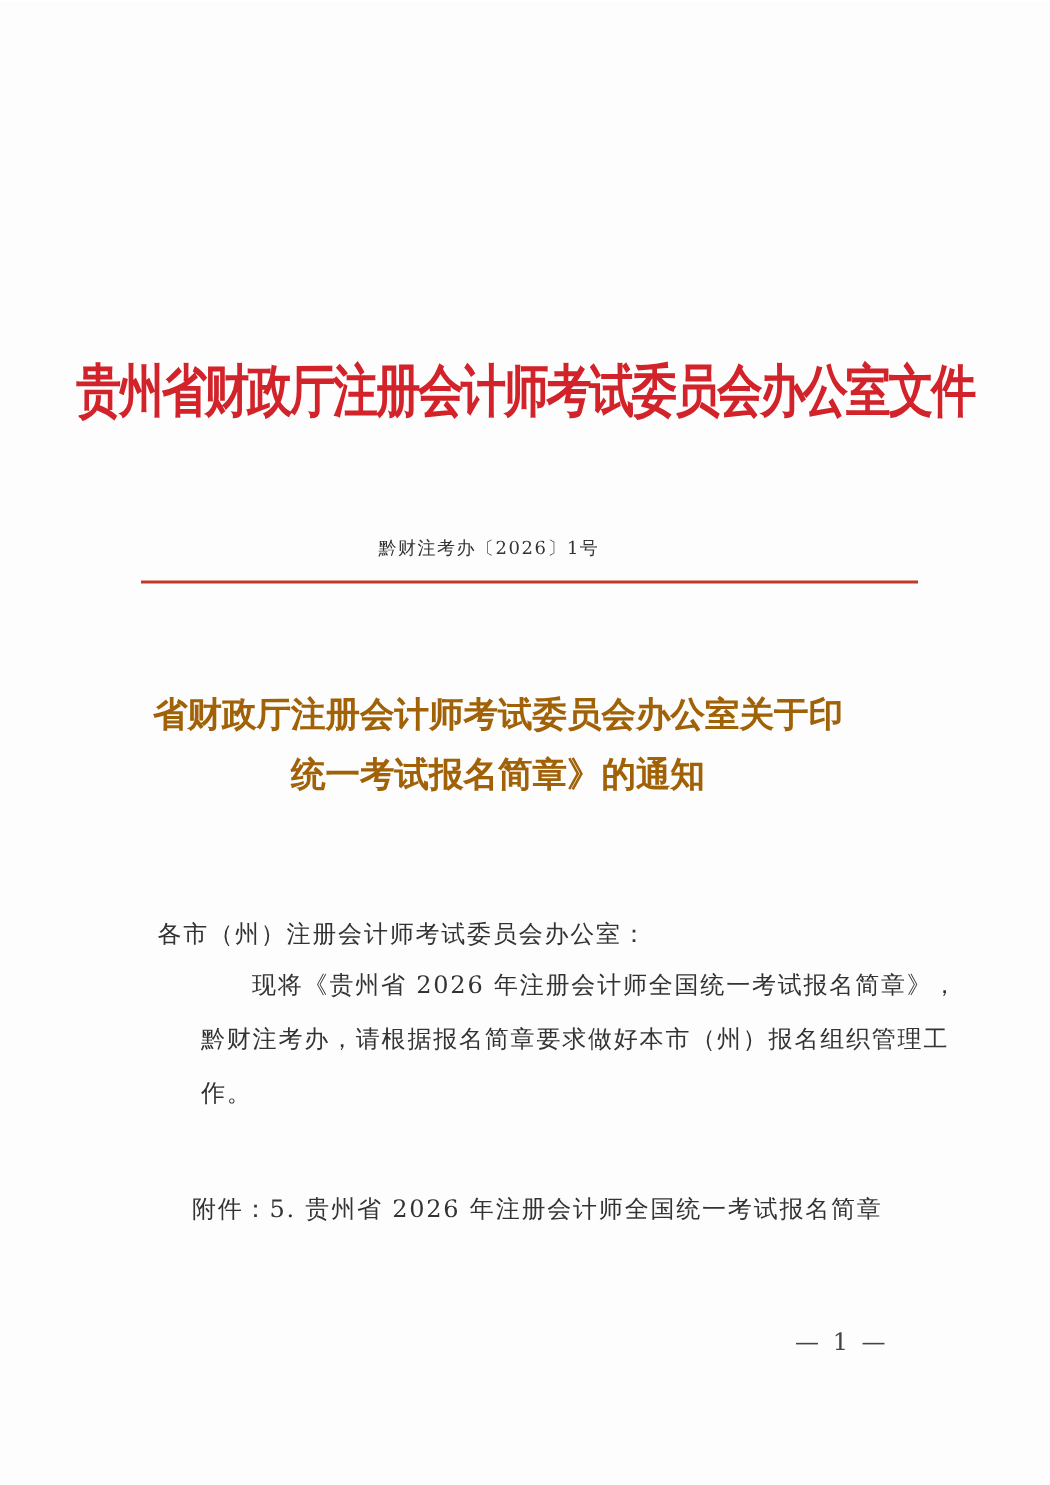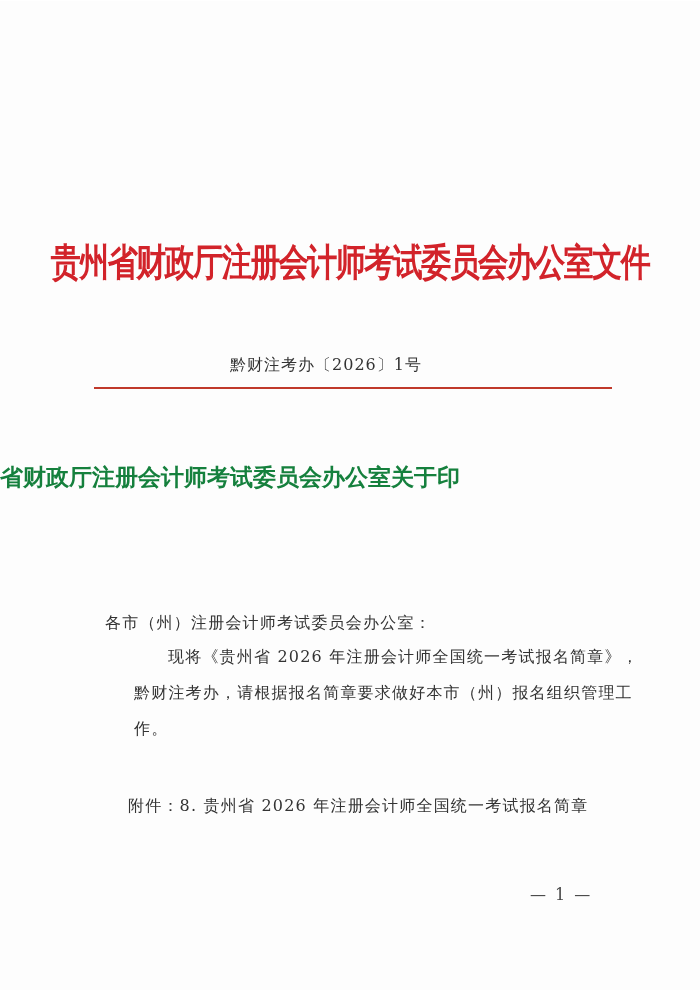--- a/index.html
+++ b/index.html
@@ -37,42 +37,42 @@
       transform: scaleY(1.25);
       transform-origin: top center;
       line-height: 40px;
     }
     .doc-number {
       position: absolute;
       left: 0;
       width: 652px;
       top: 352px;
       text-align: center;
-      font-size: 16px;
+      font-size: 12px;
       color: #333;
       letter-spacing: 1px;
       line-height: 24px;
     }
     .red-rule {
       position: absolute;
       left: 94px;
       width: 518px;
       top: 386px;
       height: 2px;
       background: #c0392b;
     }
     .title {
       position: absolute;
       left: 0;
       width: 664px;
       top: 456px;
-      text-align: left;
+      text-align: center;
       font-size: 23px;
       font-weight: bold;
-      color: #15803d;
+      color: #a16207;
       line-height: 40px;
       font-family: "DejaVu Serif", "Liberation Serif", serif;
     }
     .title div { white-space: nowrap; }
     .body-text {
       position: absolute;
       left: 94px;
       width: 520px;
       font-size: 16px;
       color: #333;
@@ -102,27 +102,28 @@
 <div class="page">
 
   <div class="masthead">贵州省财政厅注册会计师考试委员会办公室文件</div>
 
   <div class="doc-number">黔财注考办〔2026〕1号</div>
 
   <div class="red-rule"></div>
 
   <div class="title">
     <div>省财政厅注册会计师考试委员会办公室关于印</div>
+    <div>统一考试报名简章》的通知</div>
   </div>
 
   <div class="body-text salutation">各市（州）注册会计师考试委员会办公室：</div>
 
   <div class="body-text para">
     <div class="indent">现将《贵州省 2026 年注册会计师全国统一考试报名简章》，</div>
     <div>黔财注考办，请根据报名简章要求做好本市（州）报名组织管理工</div>
     <div>作。</div>
   </div>
 
-  <div class="body-text attachment">附件：8. 贵州省 2026 年注册会计师全国统一考试报名简章</div>
+  <div class="body-text attachment">附件：5. 贵州省 2026 年注册会计师全国统一考试报名简章</div>
 
   <div class="page-number">— 1 —</div>
 
 </div>
 
 </body></html>

